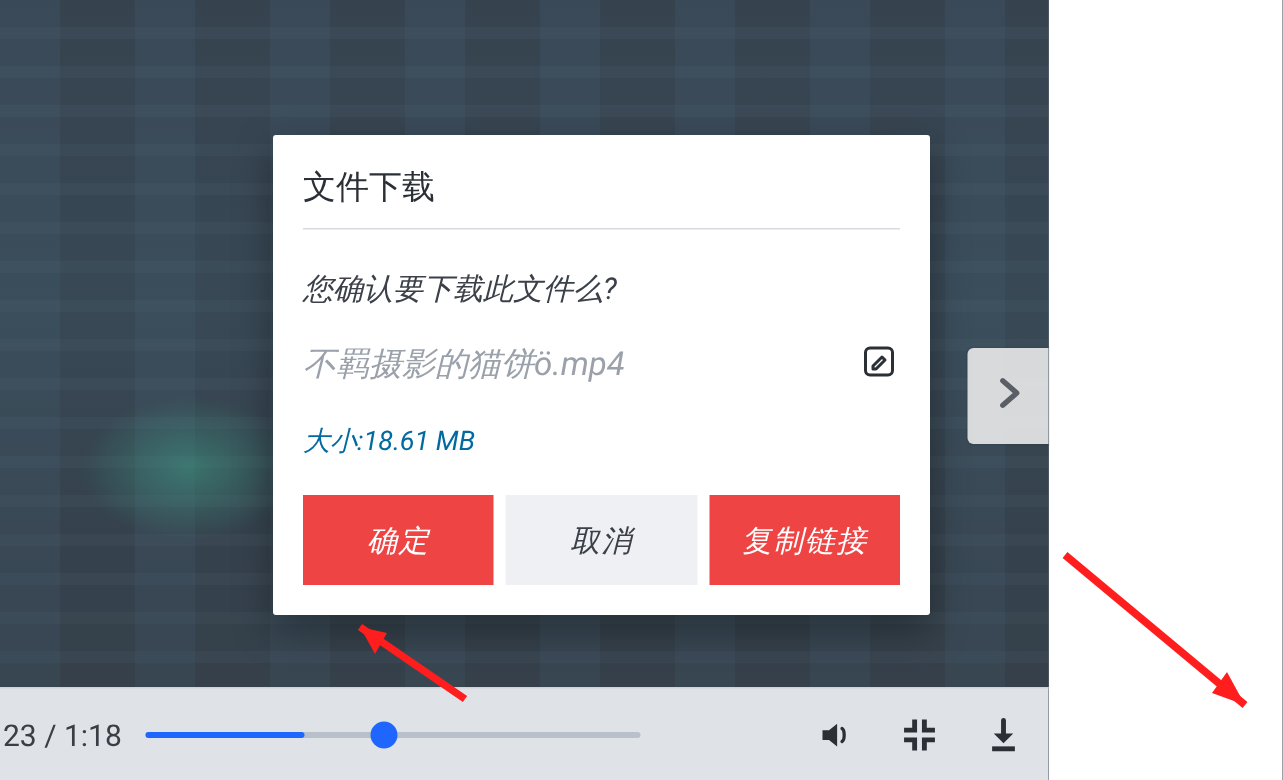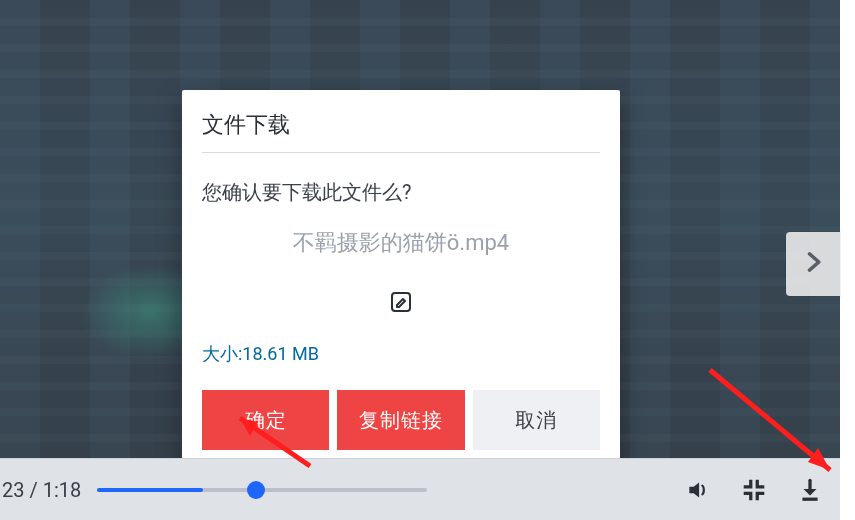--- a/index.html
+++ b/index.html
@@ -1,17 +1,17 @@
 <!DOCTYPE html>
 <html><head>
 <meta charset="utf-8">
 <style>
   * { box-sizing: border-box; margin: 0; padding: 0; }
   html, body { width: 855px; height: 520px; overflow: hidden; font-family: -apple-system, "Segoe UI", Roboto, "Helvetica Neue", Arial, "PingFang SC", "Microsoft YaHei", sans-serif; }
-  .stage { position: relative; width: 840px; height: 520px; background: #0c1a2a; }
+  .stage { position: relative; width: 699px; height: 520px; background: #0c1a2a; }
   
   .bg {
     position: absolute; inset: 0;
     background:
       linear-gradient(180deg, #0d1c2c 0%, #102738 40%, #0b1926 70%, #0a141f 100%);
     overflow: hidden;
   }
   .bg::before, .bg::after {
     content: ""; position: absolute; inset: 0;
   }
@@ -71,23 +71,23 @@
 
   
   .dialog {
     position: absolute; left: 182px; top: 90px; width: 438px; background: #ffffff;
     border-radius: 2px; box-shadow: 0 10px 26px rgba(0,0,0,0.35);
     padding: 18px 20px 20px 20px;
   }
   .dialog-title {
     font-size: 22px; color: #2b2f36; padding: 2px 0 12px 0; border-bottom: 1px solid #d7dade;
   }
-  .dialog-body { padding-top: 16px; }
+  .dialog-body { padding-top: 16px; font-style: italic; }
   .confirm-text { font-size: 20px; color: #3b4049; margin: 10px 0 22px 0; }
-  .file-row { display:flex; align-items:center; gap: 32px; flex-direction: column; }
+  .file-row { display:flex; align-items:center; gap: 32px; }
   .file-name { flex: 1; font-size: 22px; color: #9aa1aa; white-space: nowrap; overflow: hidden; text-overflow: ellipsis; }
   .edit-icon { width: 28px; height: 28px; color: #2b2f36; display:flex; align-items:center; justify-content:center; }
   .edit-icon svg { width: 24px; height: 24px; }
   .size-text { font-size: 18px; color: #0369a1; margin-top: 24px; }
   .btn-row { display:flex; gap: 8px; margin-top: 24px; }
   .btn {
     flex: 1; height: 60px; display:flex; align-items:center; justify-content:center;
     font-size: 20px; letter-spacing: 1px; user-select:none;
   }
   .btn.primary { background: #ef4444; color: #fff; }
@@ -126,25 +126,25 @@
                 <path d="M8 15l6-6 2 2-6 6H8v-2z" fill="none" stroke="#2b2f36" stroke-width="2" stroke-linejoin="round"></path>
               </svg>
           </span>
         </div>
       </div>
       <div class="size-text">大小:18.61 MB</div>
       <div class="btn-row">
         <div class="btn primary">
             <span>确定</span>
           </div>
+        <div class="btn secondary">
+            <span>取消</span>
+          </div>
         <div class="btn primary">
             <span>复制链接</span>
-          </div>
-        <div class="btn secondary">
-            <span>取消</span>
           </div>
       </div>
     </div>
   </div>
 
   <div class="player-bar">
     <div class="time">23 / 1:18</div>
     <div class="progress-wrap">
       <div class="progress-track"></div>
       <div class="progress-fill" style="width: 32%;"></div>

